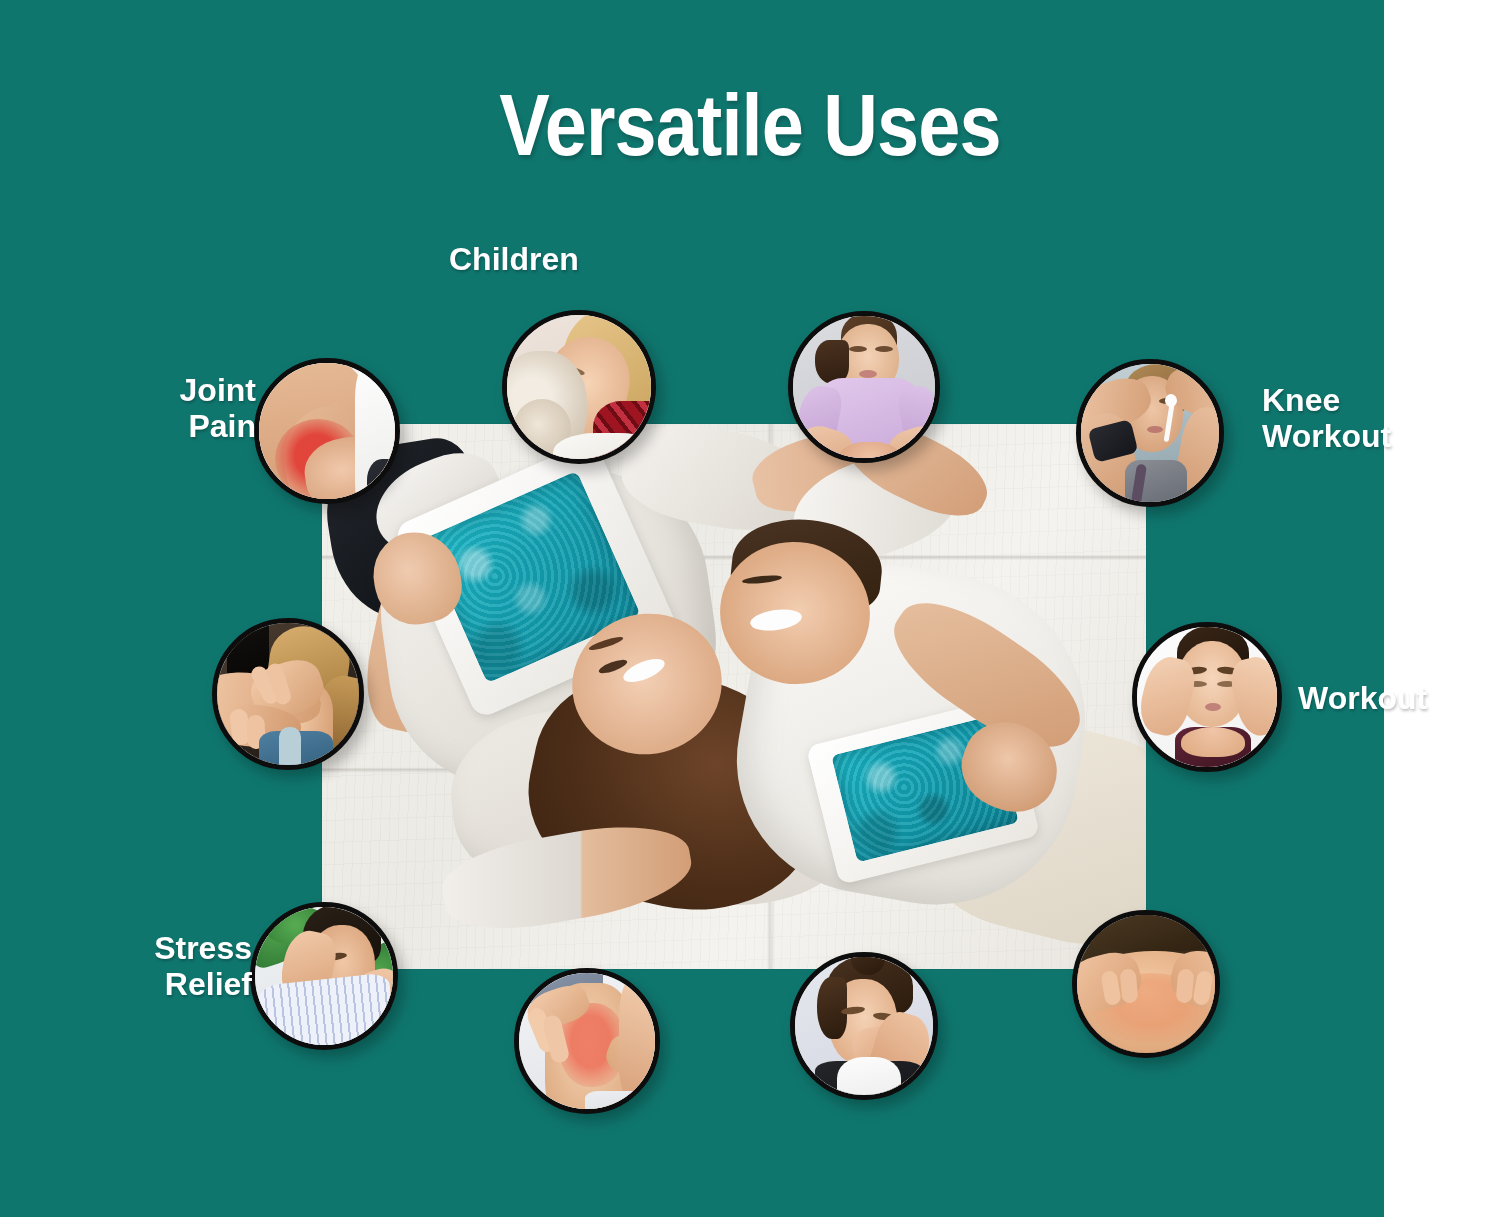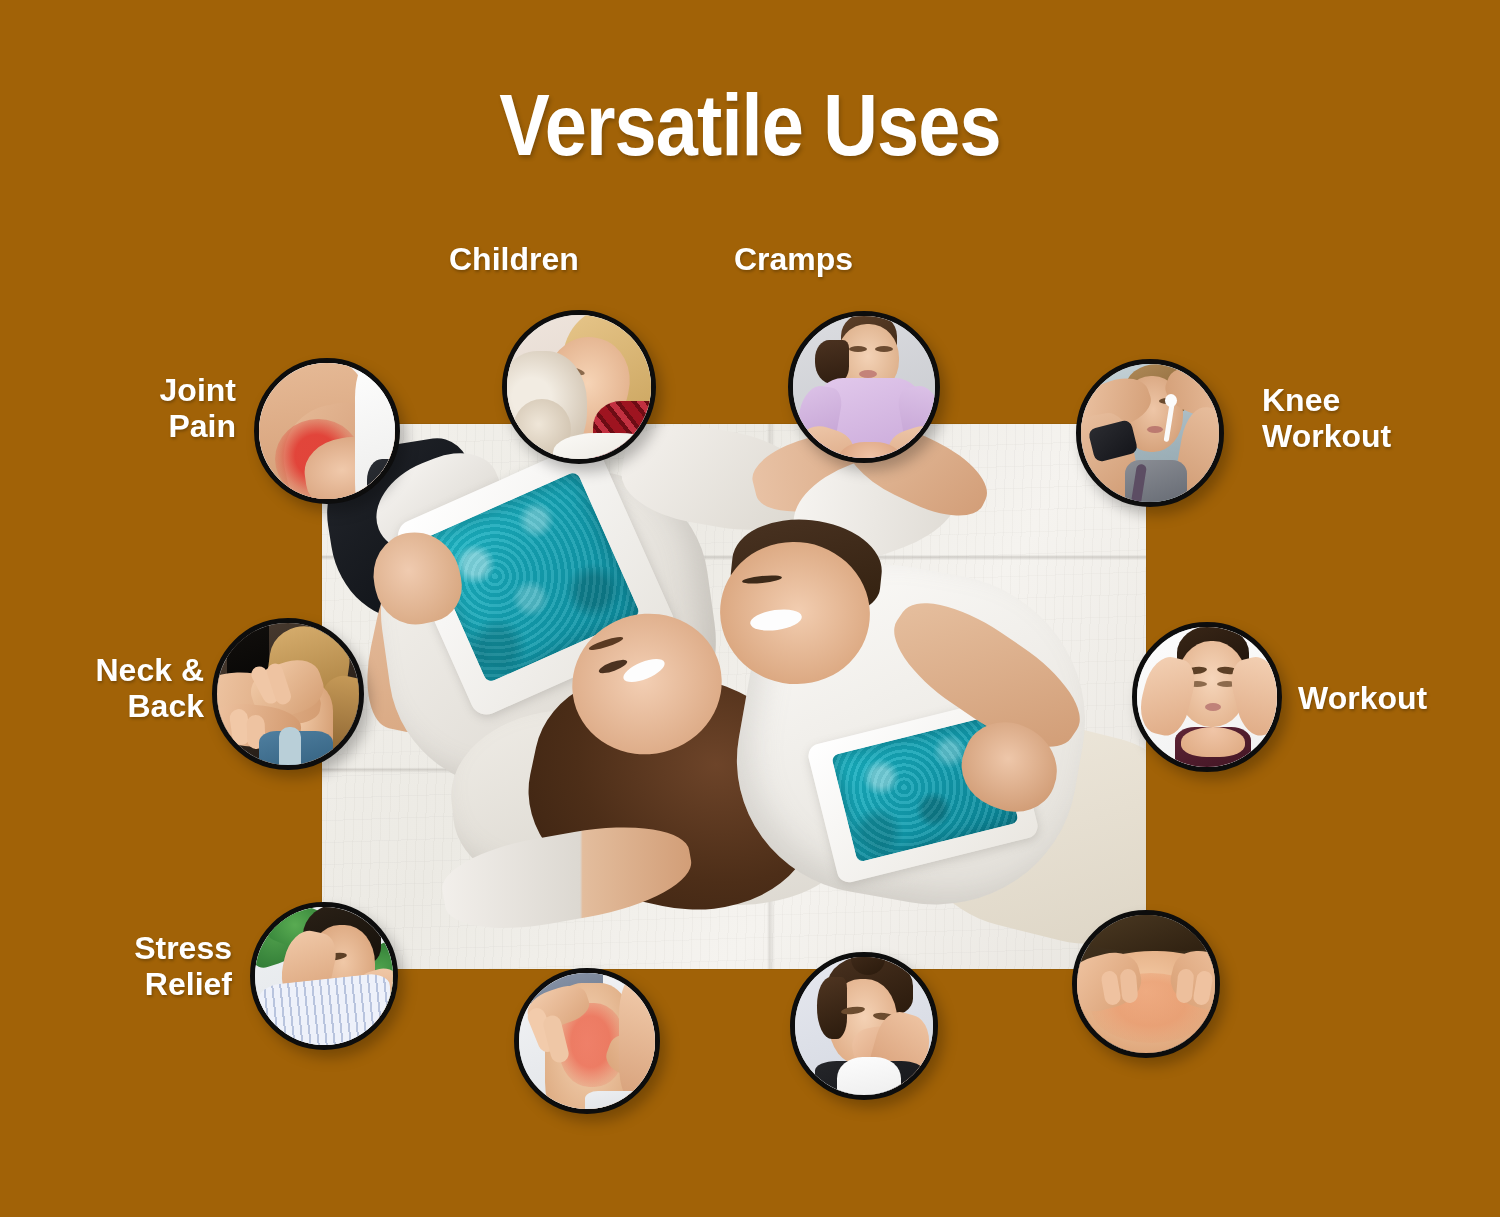--- a/index.html
+++ b/index.html
@@ -3,22 +3,22 @@
 <meta charset="utf-8">
 <style>
   * { box-sizing: border-box; margin: 0; padding: 0; }
   html, body {
     width: 1500px; height: 1217px;
     font-family: "Liberation Sans", sans-serif;
     overflow: hidden;
   }
   #stage {
     position: relative;
-    width: 1500px; height: 1217px;
-    background: #a16207;
+    width: 1384px; height: 1217px;
+    background: #0f766e;
   }
 
   
   #title {
     position: absolute;
     left: 0; top: 74px; width: 1500px;
     text-align: center;
     color: #ffffff;
     font-size: 88px;
     font-weight: bold;
@@ -266,21 +266,21 @@
   
   .label {
     position: absolute;
     color: #ffffff;
     font-weight: bold;
     font-size: 32px;
     line-height: 1.14;
     text-shadow: 1px 2px 3px rgba(0,0,0,0.25);
     white-space: pre-line;
   }
-  .lbl-r { text-align: right; }
+  .lbl-r { text-align: right; margin-left: 20px; }
   .lbl-l { text-align: left; }
   .lbl-c { text-align: left; }
 </style>
 </head>
 <body>
 
 <div id="stage">
 
   <div id="title">Versatile Uses</div>
 
@@ -354,21 +354,20 @@
     <div class="sh" style="left:56px; top:30px; width:18px; height:6px; background:#6b4b31; border-radius:50%;"></div>
     <div class="sh" style="left:82px; top:30px; width:18px; height:6px; background:#6b4b31; border-radius:50%;"></div>
     <div class="sh" style="left:66px; top:54px; width:18px; height:8px; background:#c4837a; border-radius:50%;"></div>
     <div class="sh" style="left:22px; top:62px; width:108px; height:110px; background:linear-gradient(160deg,#e2c9ec,#c8a7d8 85%); border-radius:26% 26% 18% 18%;"></div>
     <div class="sh" style="left:6px; top:70px; width:40px; height:62px; background:linear-gradient(150deg,#ddc3e8,#c2a0d2); border-radius:46% 30% 30% 46%; transform:rotate(10deg);"></div>
     <div class="sh" style="left:108px; top:70px; width:40px; height:62px; background:linear-gradient(200deg,#ddc3e8,#c2a0d2); border-radius:30% 46% 46% 30%; transform:rotate(-10deg);"></div>
     <div class="sh" style="left:4px; top:112px; width:56px; height:48px; background:linear-gradient(150deg,#efc9ac,#d8a27c); border-radius:40% 40% 40% 40%; transform:rotate(18deg);"></div>
     <div class="sh" style="left:96px; top:112px; width:56px; height:48px; background:linear-gradient(200deg,#efc9ac,#d8a27c); border-radius:40% 40% 40% 40%; transform:rotate(-18deg);"></div>
     <div class="sh" style="left:46px; top:126px; width:62px; height:38px; background:radial-gradient(ellipse at 50% 40%,#f0c3a6,#d69b76); border-radius:42%;"></div>
   </div>
-  <div class="label lbl-c" style="left:734px; top:241px; width:260px;">Cramps</div>
 
   <div class="badge" style="left:1076px; top:359px; width:148px; height:148px;">
     <div class="inner" style="background:linear-gradient(170deg,#c6d3d8,#9fb2ba 60%,#8a9ea6 100%);"></div>
     <div class="sh" style="left:44px; top:0px; width:64px; height:50px; background:linear-gradient(150deg,#b08a58,#866234); border-radius:50% 50% 26% 26%;"></div>
     <div class="sh" style="left:40px; top:12px; width:62px; height:76px; background:radial-gradient(ellipse at 52% 44%,#eec6a7,#d39e76 82%); border-radius:48%;"></div>
     <div class="sh" style="left:52px; top:34px; width:16px; height:6px; background:#6a4a2e; border-radius:50%;"></div>
     <div class="sh" style="left:78px; top:34px; width:16px; height:6px; background:#6a4a2e; border-radius:50%;"></div>
     <div class="sh" style="left:66px; top:62px; width:16px; height:7px; background:#bc7a70; border-radius:50%;"></div>
     <div class="sh" style="left:-8px; top:18px; width:78px; height:46px; background:linear-gradient(120deg,#eec6a7,#d39e76); border-radius:44% 44% 40% 40%; transform:rotate(-20deg);"></div>
     <div class="sh" style="left:84px; top:8px; width:76px; height:44px; background:linear-gradient(240deg,#eec6a7,#d39e76); border-radius:44% 44% 40% 40%; transform:rotate(22deg);"></div>
@@ -467,16 +466,14 @@
     <div class="sh" style="left:-12px; top:52px; width:116px; height:48px; background:linear-gradient(96deg,#efc6a4,#d49d72); border-radius:40% 44% 44% 40%; transform:rotate(8deg);"></div>
     <div class="sh" style="left:34px; top:40px; width:72px; height:52px; background:linear-gradient(150deg,#f3cdab,#d59f74); border-radius:44% 40% 40% 44%; transform:rotate(-18deg);"></div>
     <div class="sh" style="left:40px; top:42px; width:16px; height:40px; background:#f0c7a6; border-radius:8px; transform:rotate(-28deg);"></div>
     <div class="sh" style="left:54px; top:40px; width:16px; height:42px; background:#eec3a1; border-radius:8px; transform:rotate(-18deg);"></div>
     <div class="sh" style="left:-6px; top:82px; width:90px; height:42px; background:linear-gradient(98deg,#eec3a1,#d2996e); border-radius:40% 44% 44% 40%; transform:rotate(6deg);"></div>
     <div class="sh" style="left:14px; top:86px; width:18px; height:36px; background:#f1c8a7; border-radius:9px; transform:rotate(-8deg);"></div>
     <div class="sh" style="left:30px; top:92px; width:18px; height:34px; background:#eec3a1; border-radius:9px; transform:rotate(-2deg);"></div>
     <div class="sh" style="left:42px; top:108px; width:74px; height:48px; background:linear-gradient(165deg,#4f7fa0,#2f5c7a); border-radius:24% 24% 10% 10%;"></div>
     <div class="sh" style="left:62px; top:104px; width:22px; height:52px; background:#b9cfd8; border-radius:10px;"></div>
   </div>
-  <div class="label lbl-r" style="left:48px; top:652px; width:156px;">Neck &amp;
-Back</div>
 
 </div>
 
 </body></html>

